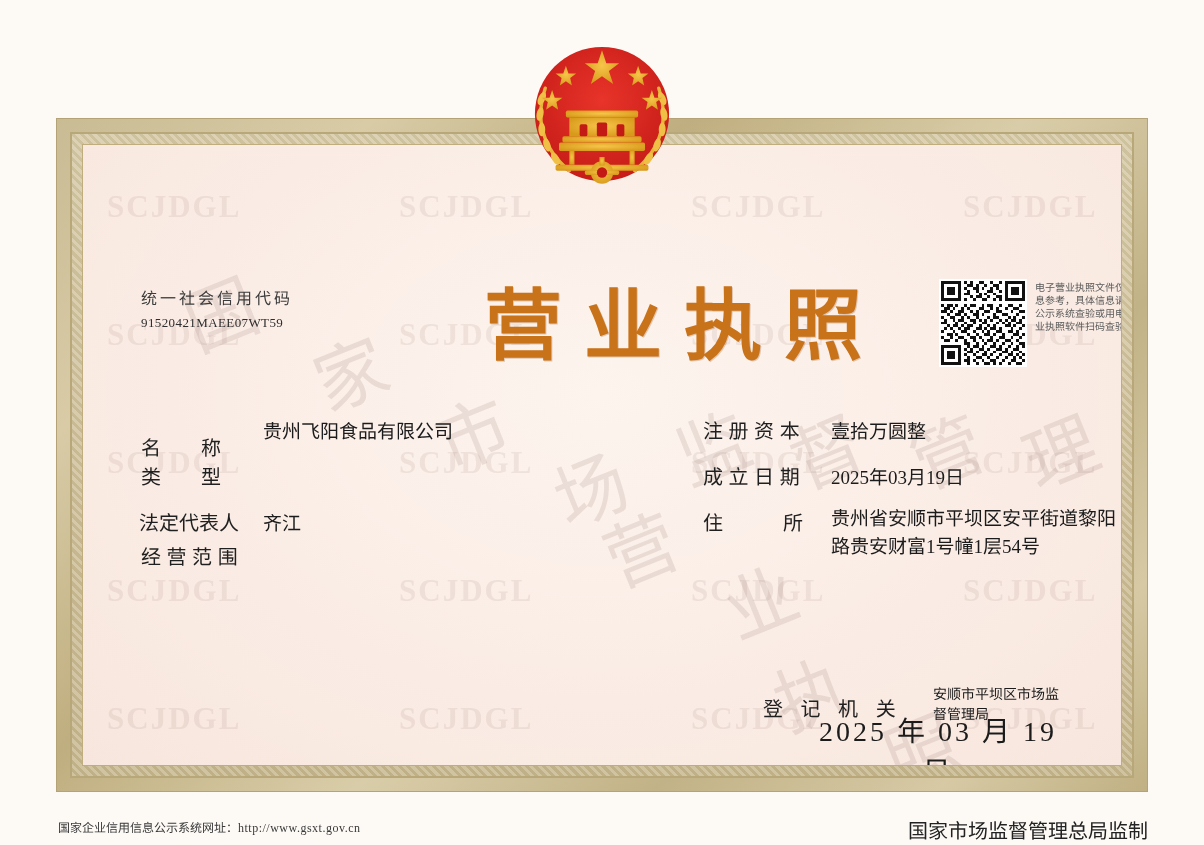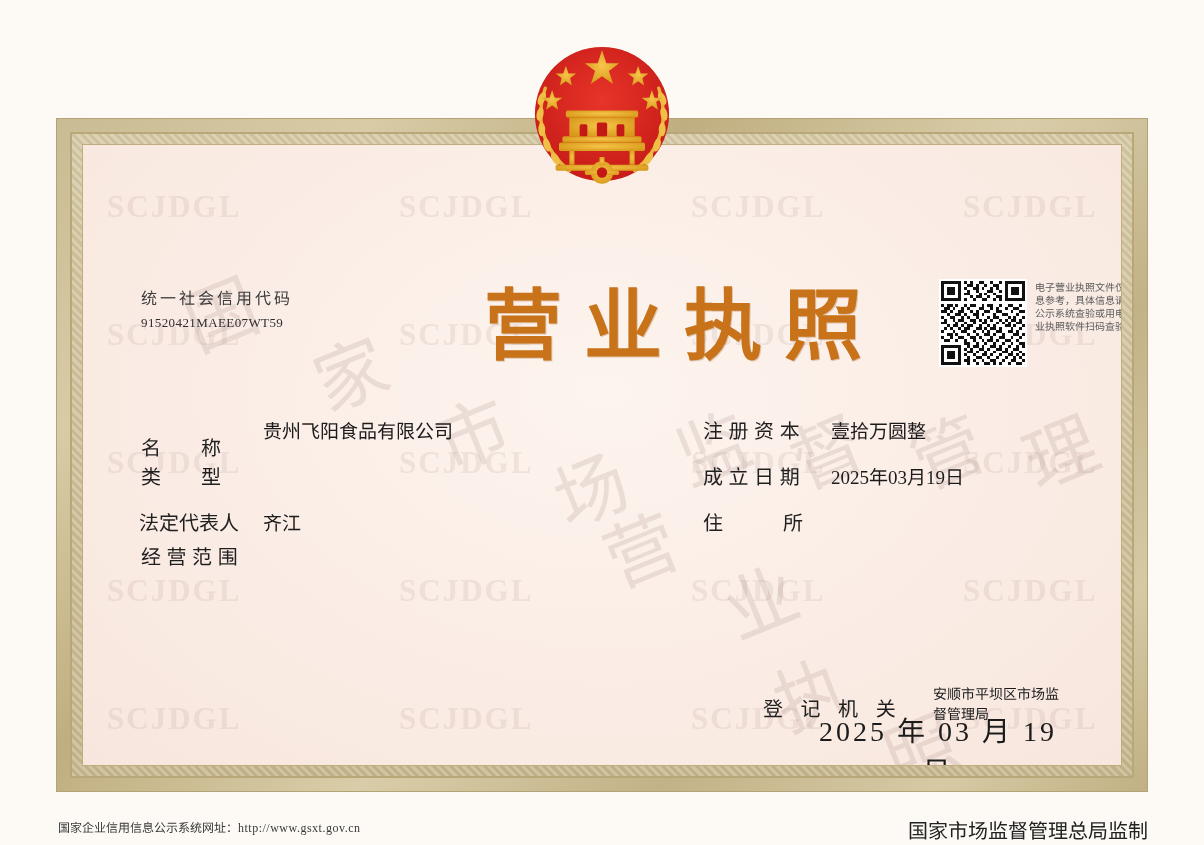--- a/index.html
+++ b/index.html
@@ -546,20 +546,21 @@
 
           <div class="lbl" style="left:58px; top:396px; letter-spacing:0;">经 营 范 围</div>
 
           <div class="lbl" style="left:620px; top:270px;">注 册 资 本</div>
           <div class="val" style="left:748px; top:271px;">壹拾万圆整</div>
 
           <div class="lbl" style="left:620px; top:316px;">成 立 日 期</div>
           <div class="val" style="left:748px; top:317px;">2025年03月19日</div>
 
           <div class="lbl" style="left:620px; top:362px;">住　　　所</div>
+          <div class="val-wrap" style="left:748px; top:360px; width:300px;">贵州省安顺市平坝区安平街道黎阳路贵安财富1号幢1层54号</div>
 
           <div class="reg-lbl">登 记 机 关</div>
           <div class="reg-val">安顺市平坝区市场监督管理局</div>
           <div class="reg-date">2025 年  03 月  19 日</div>
 
         </div>
       </div>
     </div>
   </div>
 

